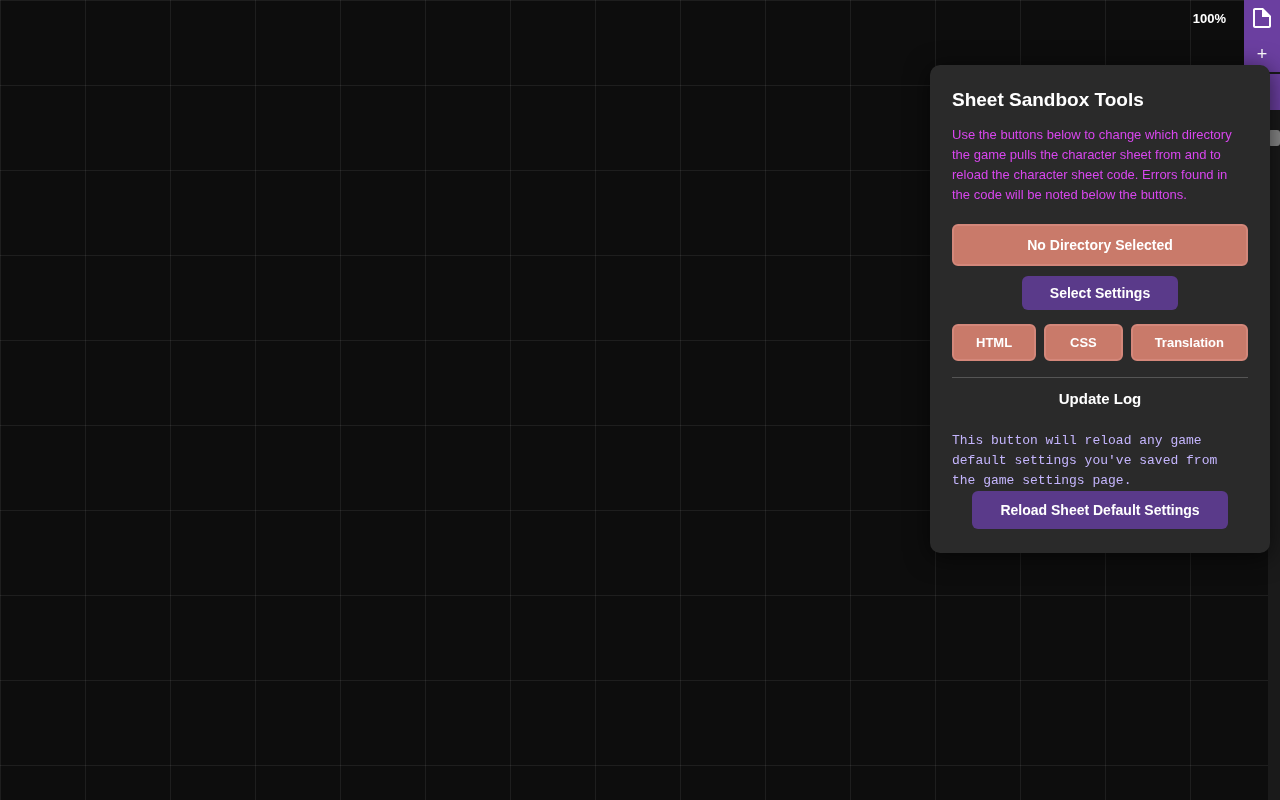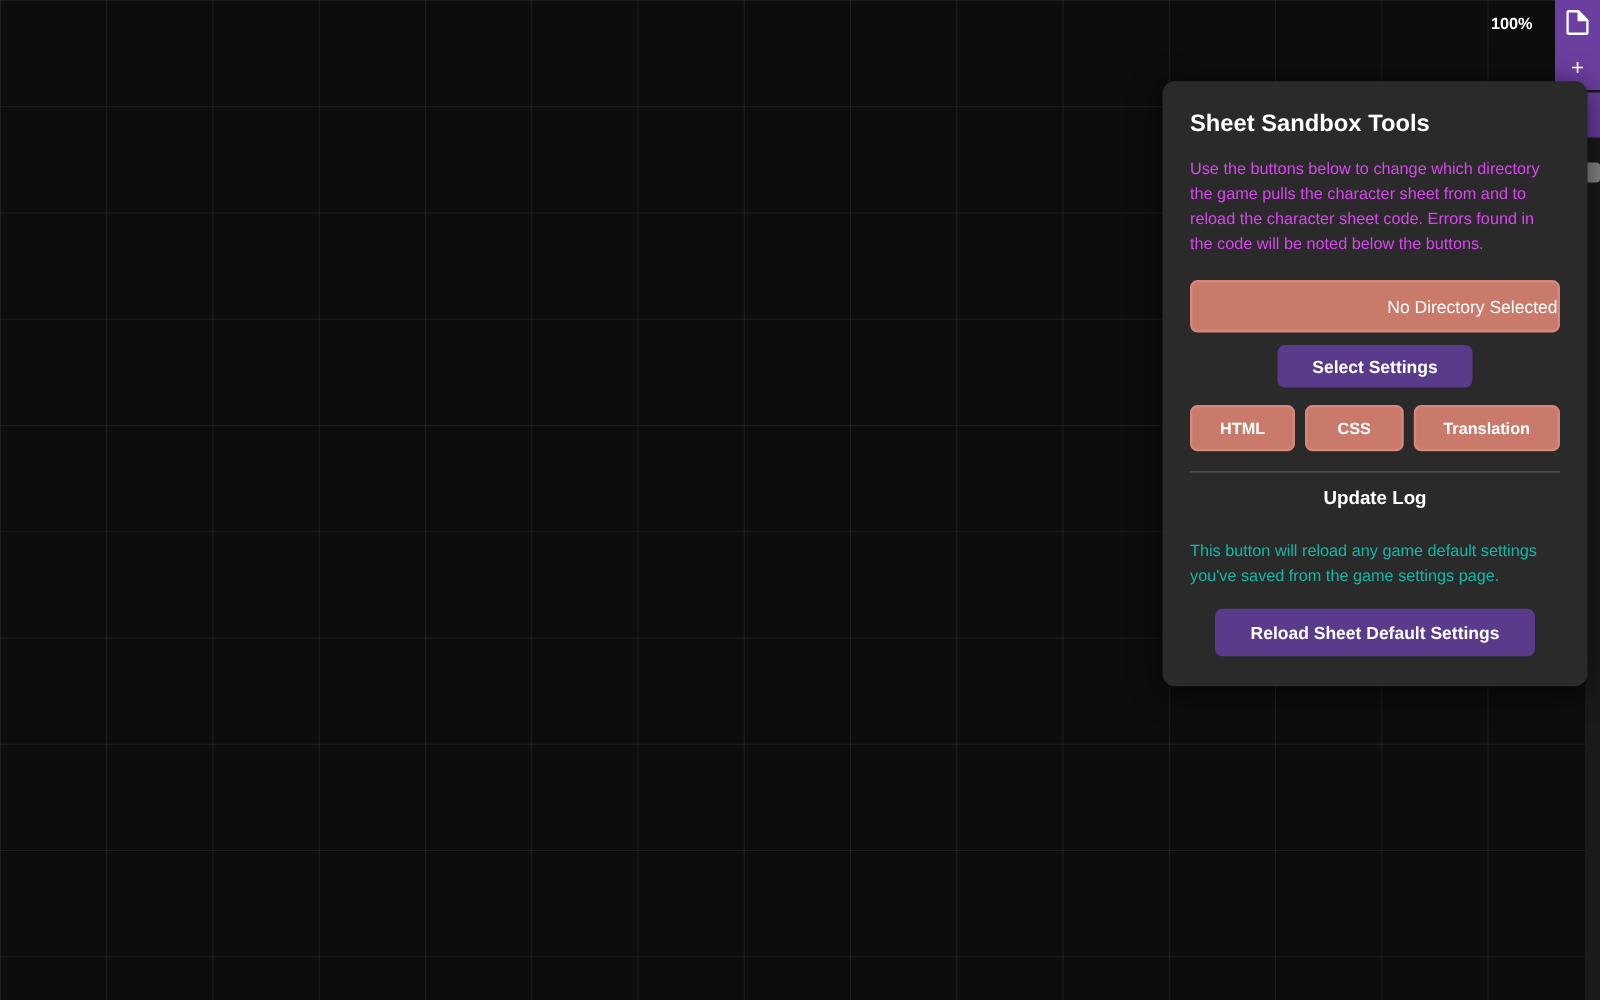--- a/index.html
+++ b/index.html
@@ -113,24 +113,24 @@
     }
 
     .btn-no-directory {
       width: 100%;
       padding: 11px 0;
       background-color: #c97a6a;
       border: 2px solid #d4877a;
       border-radius: 6px;
       color: #fff;
       font-size: 14px;
-      font-weight: 400;
+      font-weight: 700;
       cursor: pointer;
       margin-bottom: 10px;
-      text-align: right;
+      text-align: center;
     }
 
     .btn-select-directory {
       display: block;
       margin: 0 auto 14px auto;
       padding: 9px 28px;
       background-color: #5a3a8a;
       border: none;
       border-radius: 6px;
       color: #fff;
@@ -168,23 +168,23 @@
     .update-log-title {
       font-size: 15px;
       font-weight: 700;
       color: #ffffff;
       text-align: center;
       margin-bottom: 24px;
     }
 
     .panel-reload-description {
       font-size: 13px;
-      color: #14b8a6;
+      color: #c4b5fd;
       line-height: 1.55;
-      margin-bottom: 16px;
+      font-family: Liberation Mono, monospace;
     }
 
     .btn-reload {
       display: block;
       margin: 0 auto;
       padding: 11px 28px;
       background-color: #5a3a8a;
       border: none;
       border-radius: 6px;
       color: #fff;

